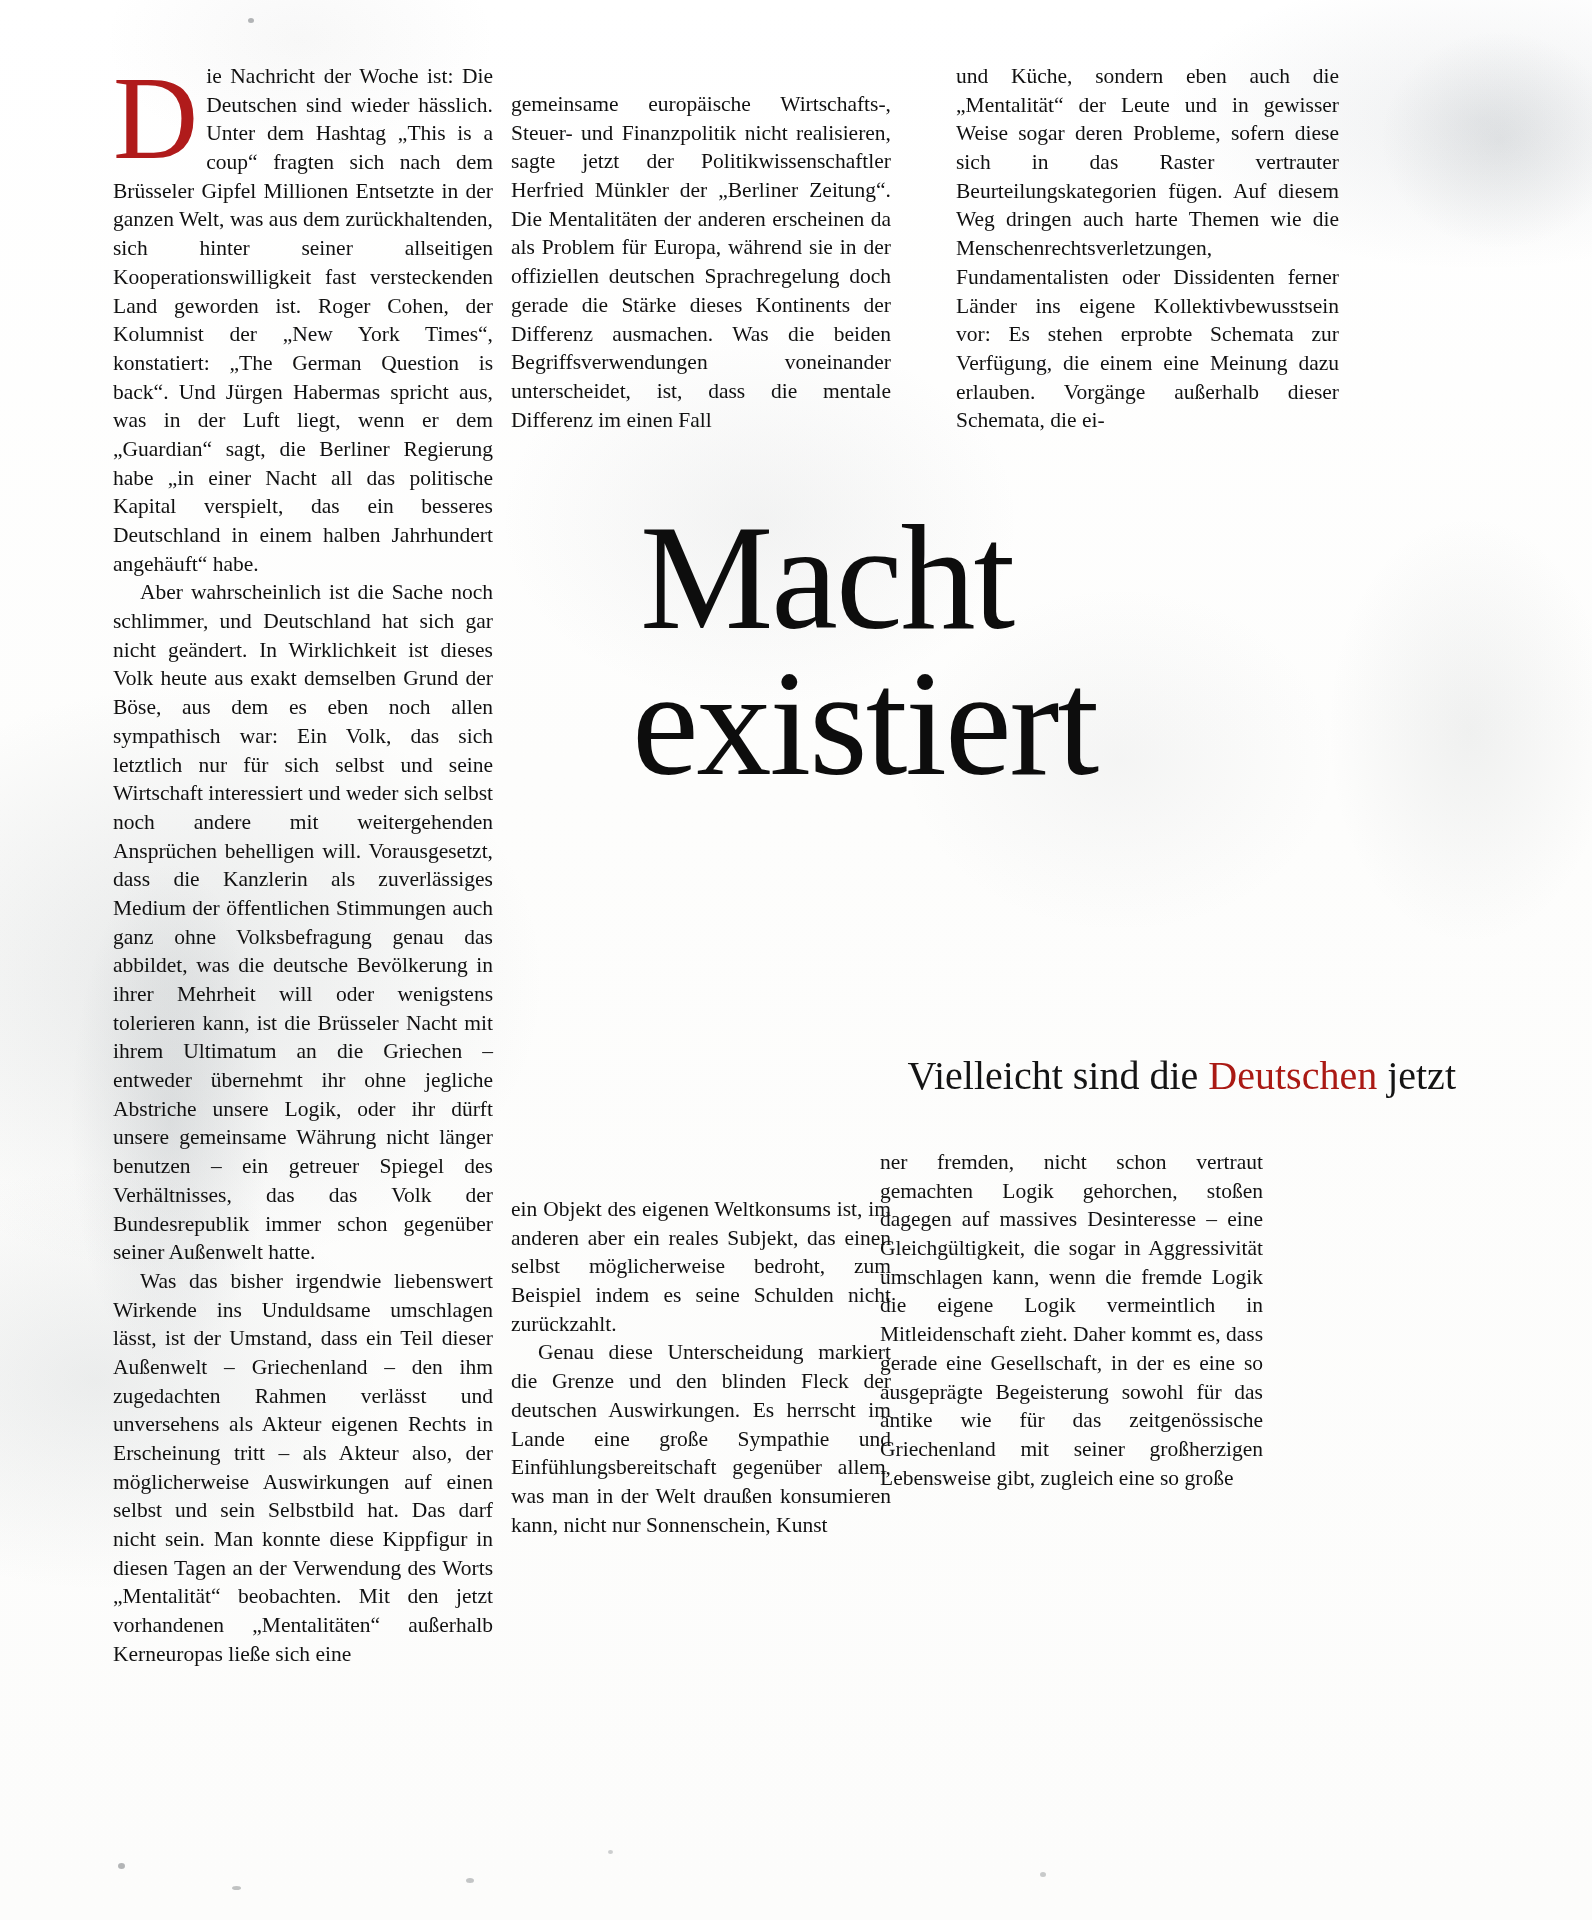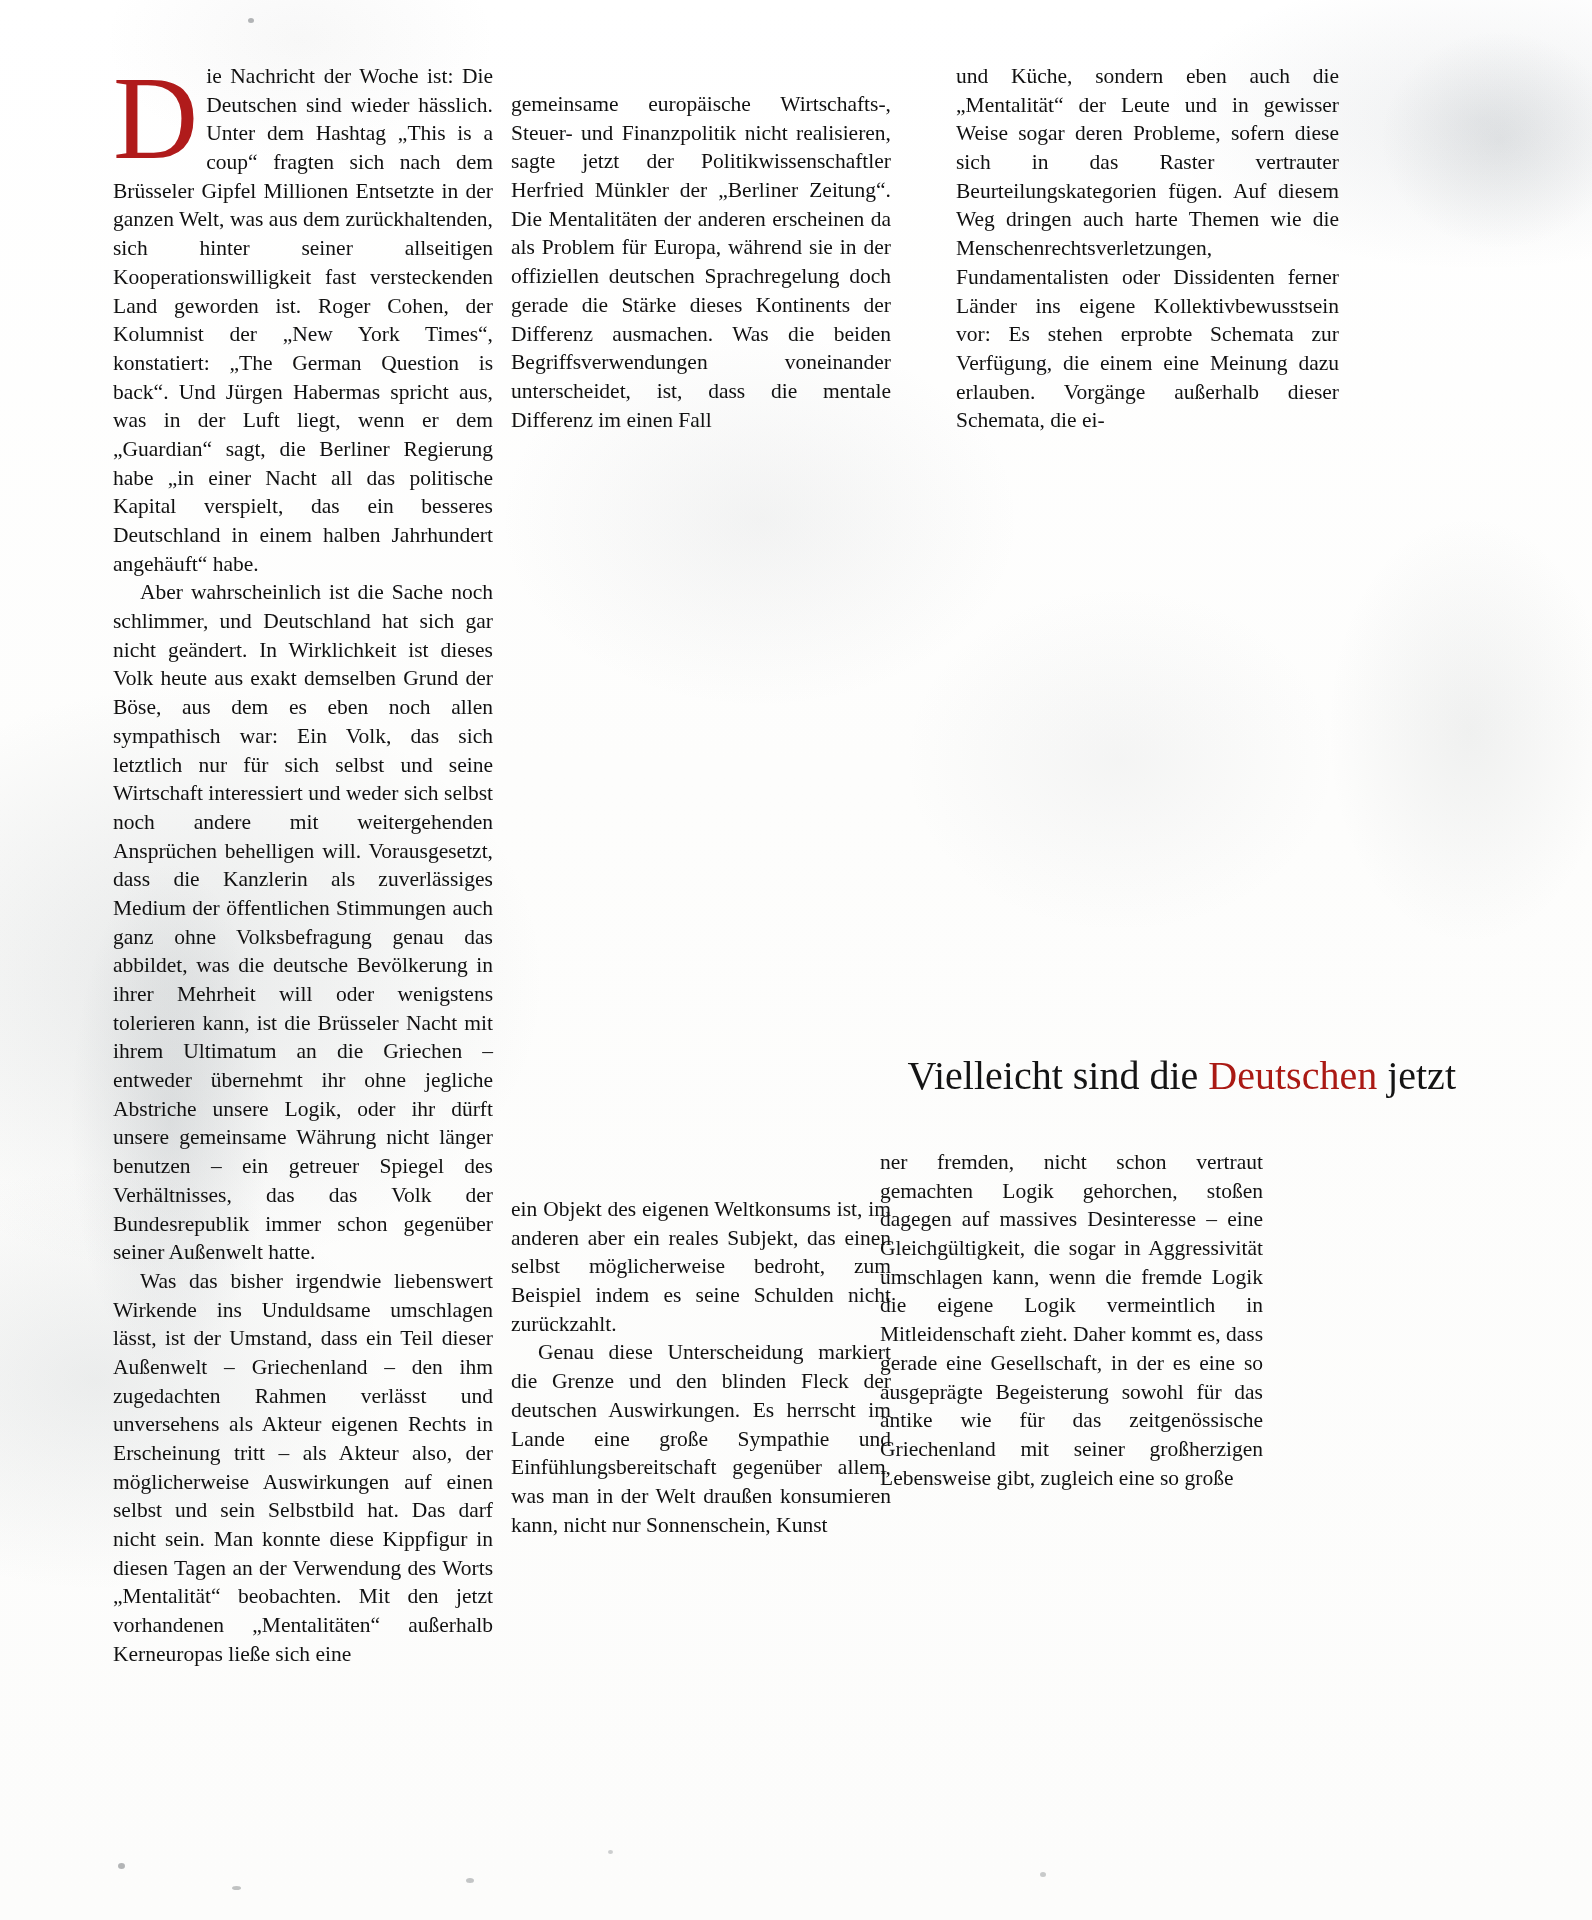--- a/index.html
+++ b/index.html
@@ -181,20 +181,26 @@
   </div>
 
   <div class="col" id="col-mid-top">
     <p class="first"><span>gemeinsame europäische Wirtschafts-, Steuer- und Finanzpolitik nicht realisieren, sagte jetzt der Politikwissenschaftler Herfried Münkler der „Berliner Zeitung“. Die Mentalitäten der anderen erscheinen da als Problem für Europa, während sie in der offiziellen deutschen Sprachregelung doch gerade die Stärke dieses Kontinents der Differenz ausmachen. Was die beiden Begriffsverwendungen voneinander unterscheidet, ist, dass die mentale Differenz im einen Fall</span></p>
   </div>
 
   <div class="col" id="col-right-top">
     <p class="first"><span>und Küche, sondern eben auch die „Mentalität“ der Leute und in gewisser Weise sogar deren Probleme, sofern diese sich in das Raster vertrauter Beurteilungskategorien fügen. Auf diesem Weg dringen auch harte Themen wie die Menschenrechtsverletzungen, Fundamentalisten oder Dissidenten ferner Länder ins eigene Kollektivbewusstsein vor: Es stehen erprobte Schemata zur Verfügung, die einem eine Meinung dazu erlauben. Vorgänge außerhalb dieser Schemata, die ei-</span></p>
   </div>
 
+  <div id="headline-block">
+    <h1 class="headline">
+      <span>Macht</span>
+      <span class="line2">existiert</span>
+    </h1>
+  </div>
 
   <div id="deck">
     <span class="dline"><span>Vielleicht sind die </span><span class="hl">Deutschen</span><span> jetzt</span></span>
   </div>
 
   <div class="col" id="col-mid-bottom">
     <p class="first"><span>ein Objekt des eigenen Weltkonsums ist, im anderen aber ein reales Subjekt, das einen selbst möglicherweise bedroht, zum Beispiel indem es seine Schulden nicht zurückzahlt.</span></p>
     <p><span>Genau diese Unterscheidung markiert die Grenze und den blinden Fleck der deutschen Auswirkungen. Es herrscht im Lande eine große Sympathie und Einfühlungsbereitschaft gegenüber allem, was man in der Welt draußen konsumieren kann, nicht nur Sonnenschein, Kunst</span></p>
   </div>
 

